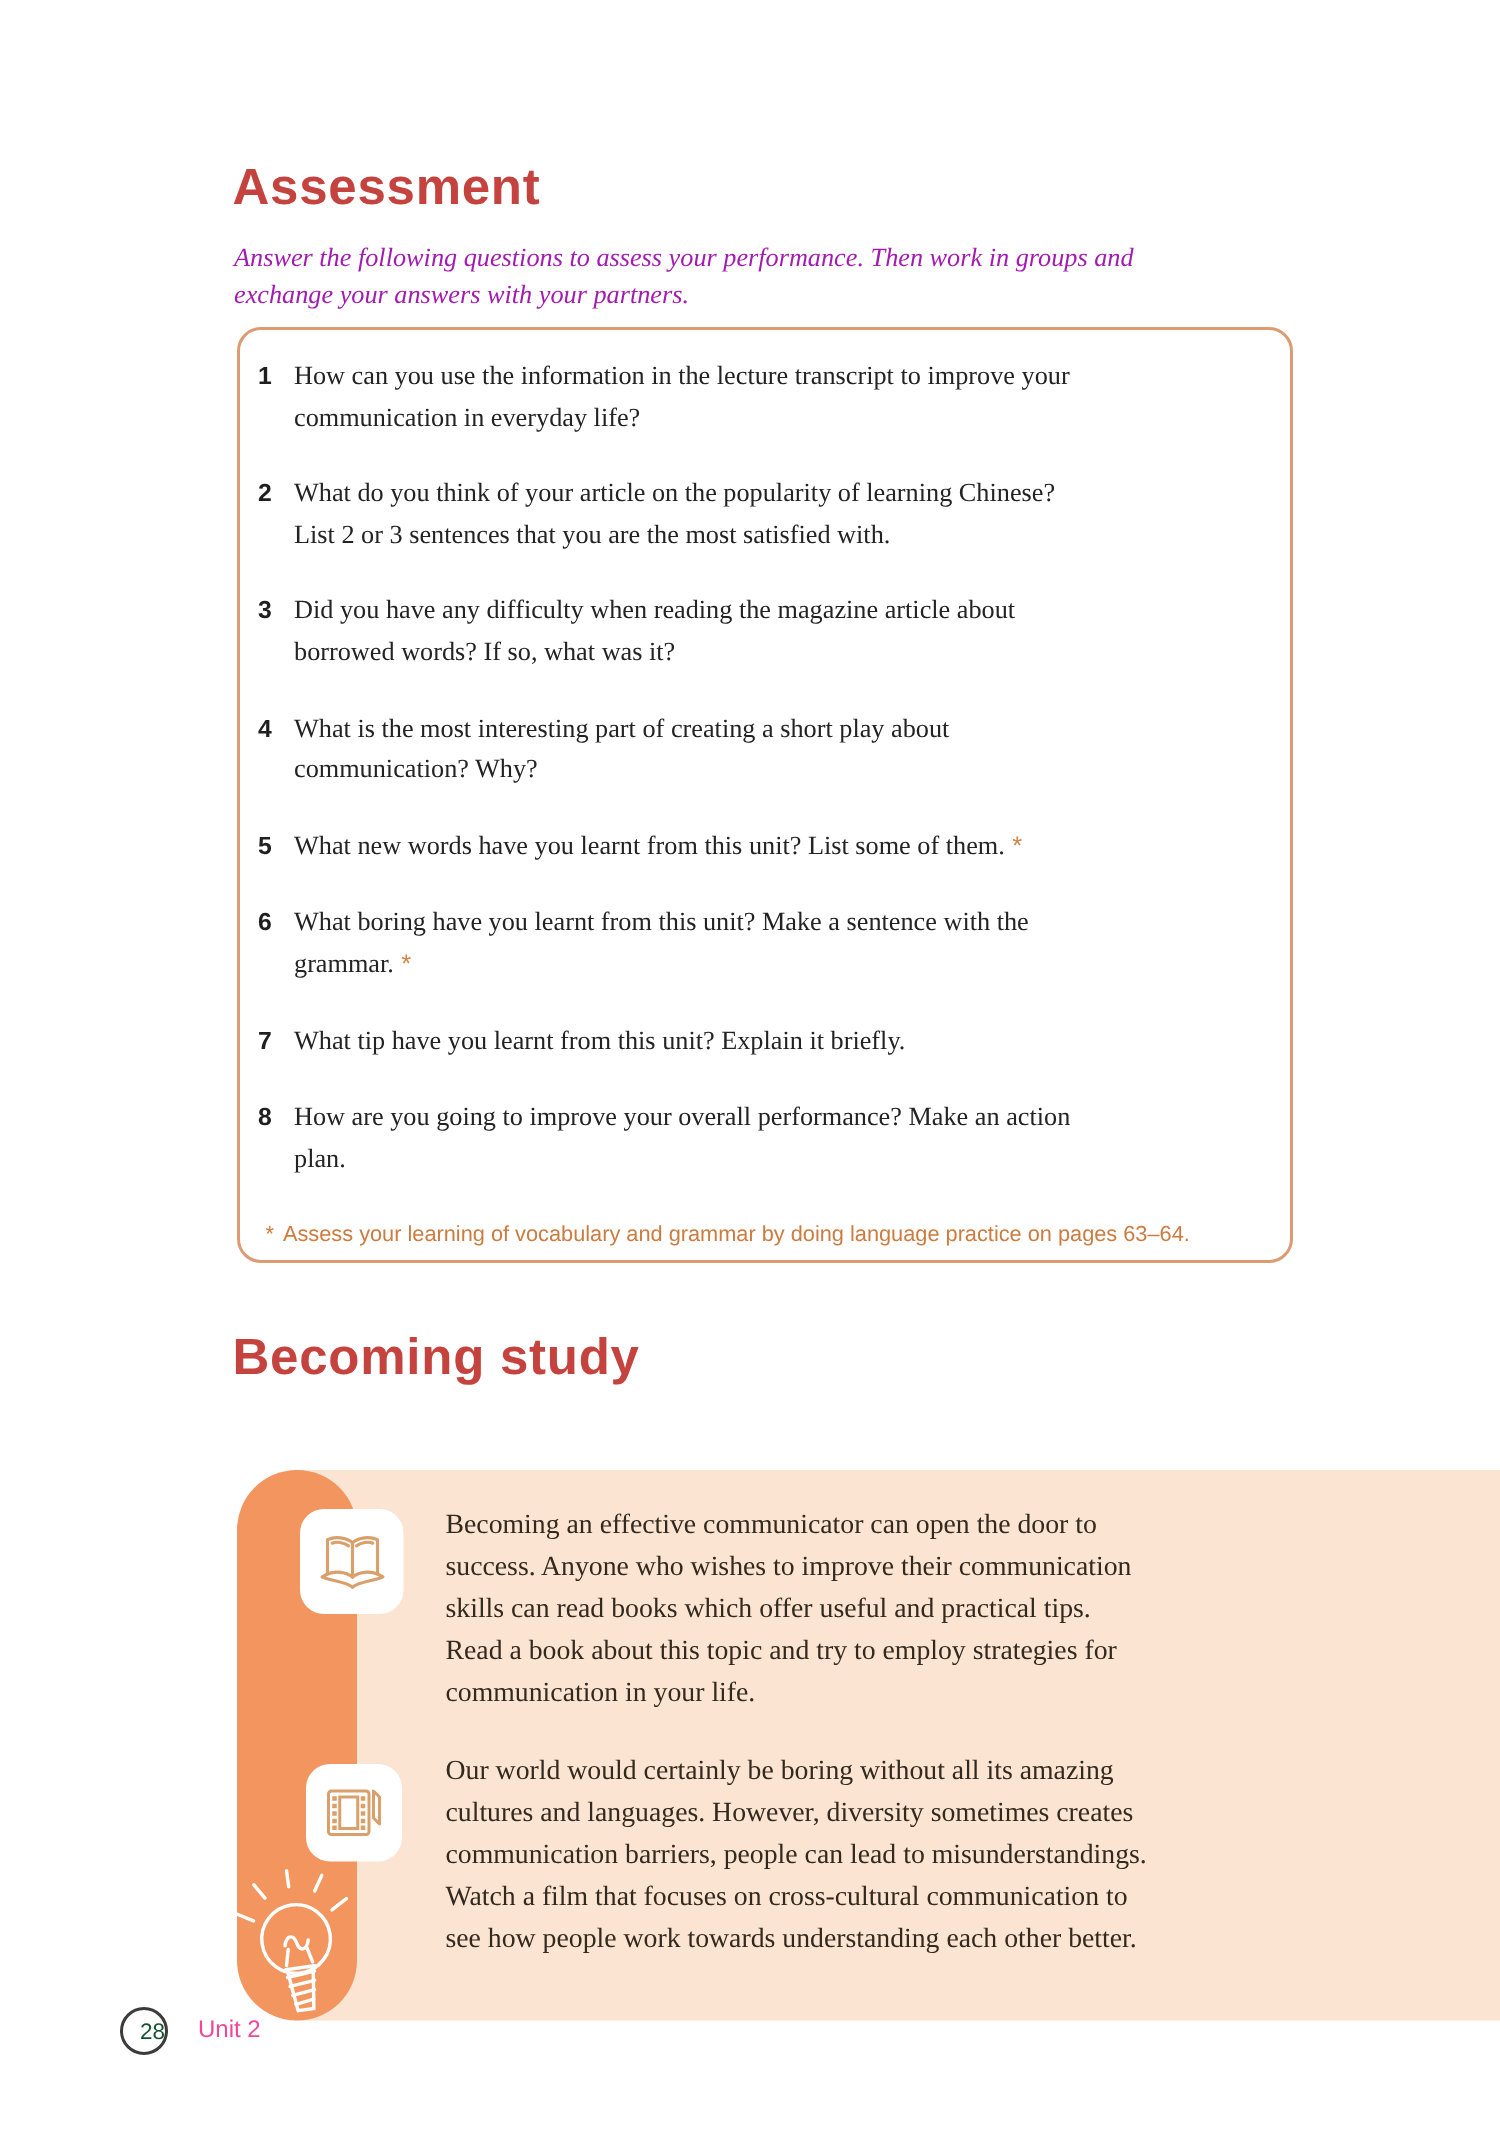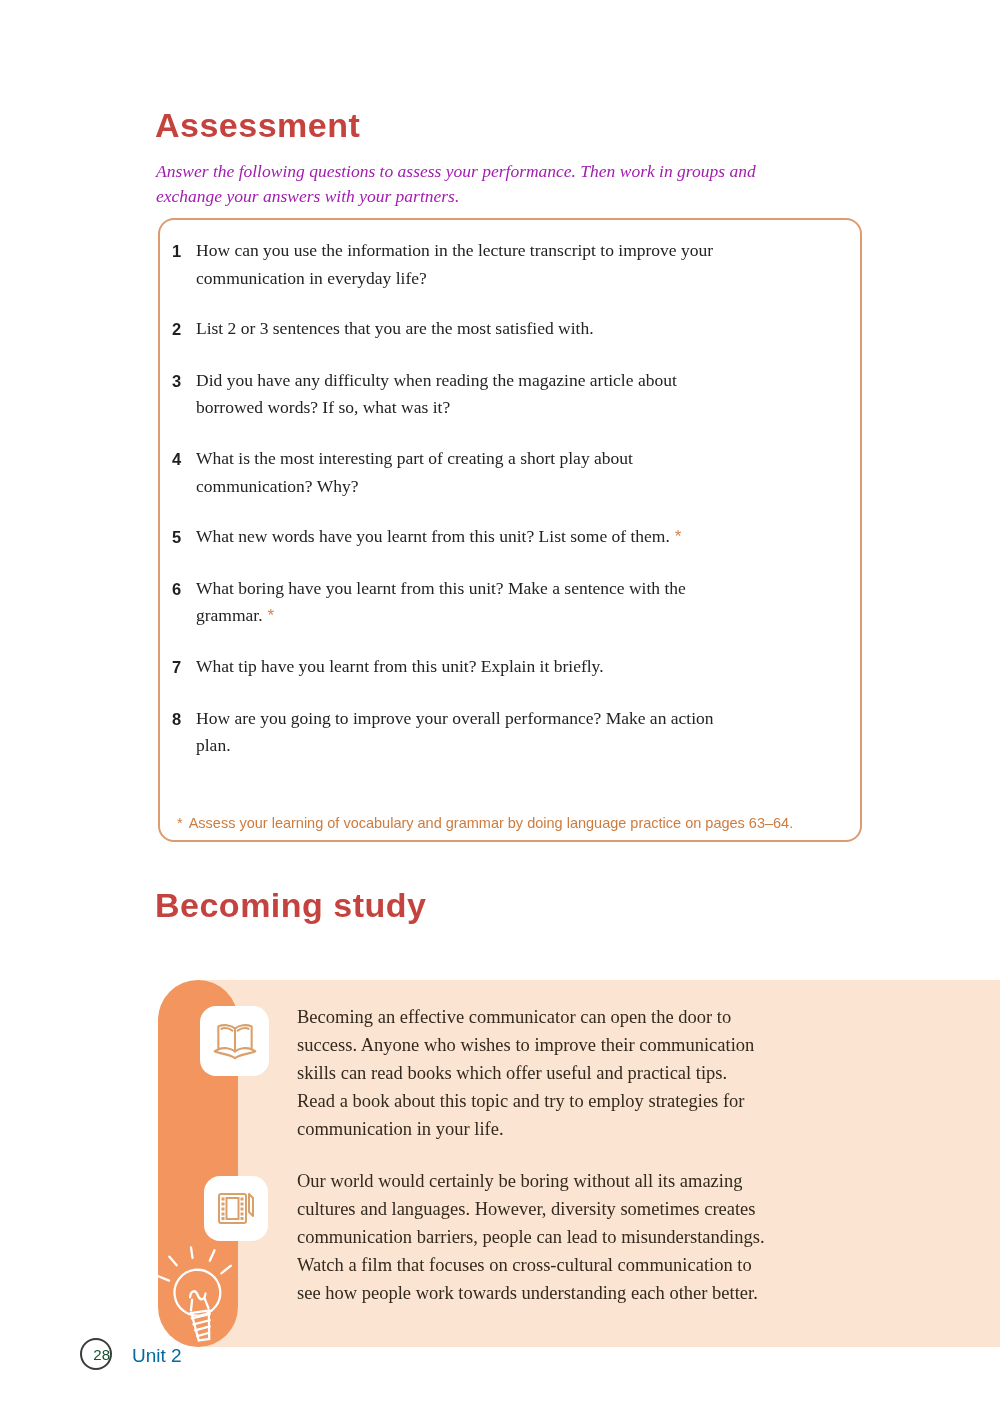--- a/index.html
+++ b/index.html
@@ -66,21 +66,21 @@
 
   
   .page-circle{
     left:80px;top:1338px;width:32px;height:32px;box-sizing:border-box;
     border:2px solid #3b3b3b;border-radius:50%;
     display:flex;align-items:center;justify-content:flex-end;
     font-family:"Liberation Sans",sans-serif;font-size:15px;color:#14532d;
   }
   .unit-label{
     left:132px;top:1345px;font-family:"Liberation Sans",sans-serif;
-    font-size:19px;color:#0369a1;
+    font-size:16px;color:#ec4899;
   }
 </style>
 </head>
 <body>
 
 <div class="abs section-title" style="left:155px;top:106px;">Assessment</div>
 
 <div class="abs intro" style="left:156px;top:159px;width:680px;">
   <div>Answer the following questions to assess your performance. Then work in groups and</div>
   <div>exchange your answers with your partners.</div>
@@ -92,20 +92,21 @@
     <span class="qnum">1</span>
     <div class="qlines">
       <div><span>How can you use the information in the lecture transcript to improve your</span></div>
       <div><span>communication in everyday life?</span></div>
     </div>
   </div>
 
   <div class="q">
     <span class="qnum">2</span>
     <div class="qlines">
+      <div><span>What do you think of your article on the popularity of learning Chinese?</span></div>
       <div><span>List 2 or 3 sentences that you are the most satisfied with.</span></div>
     </div>
   </div>
 
   <div class="q">
     <span class="qnum">3</span>
     <div class="qlines">
       <div><span>Did you have any difficulty when reading the magazine article about</span></div>
       <div><span>borrowed words? If so, what was it?</span></div>
     </div>

